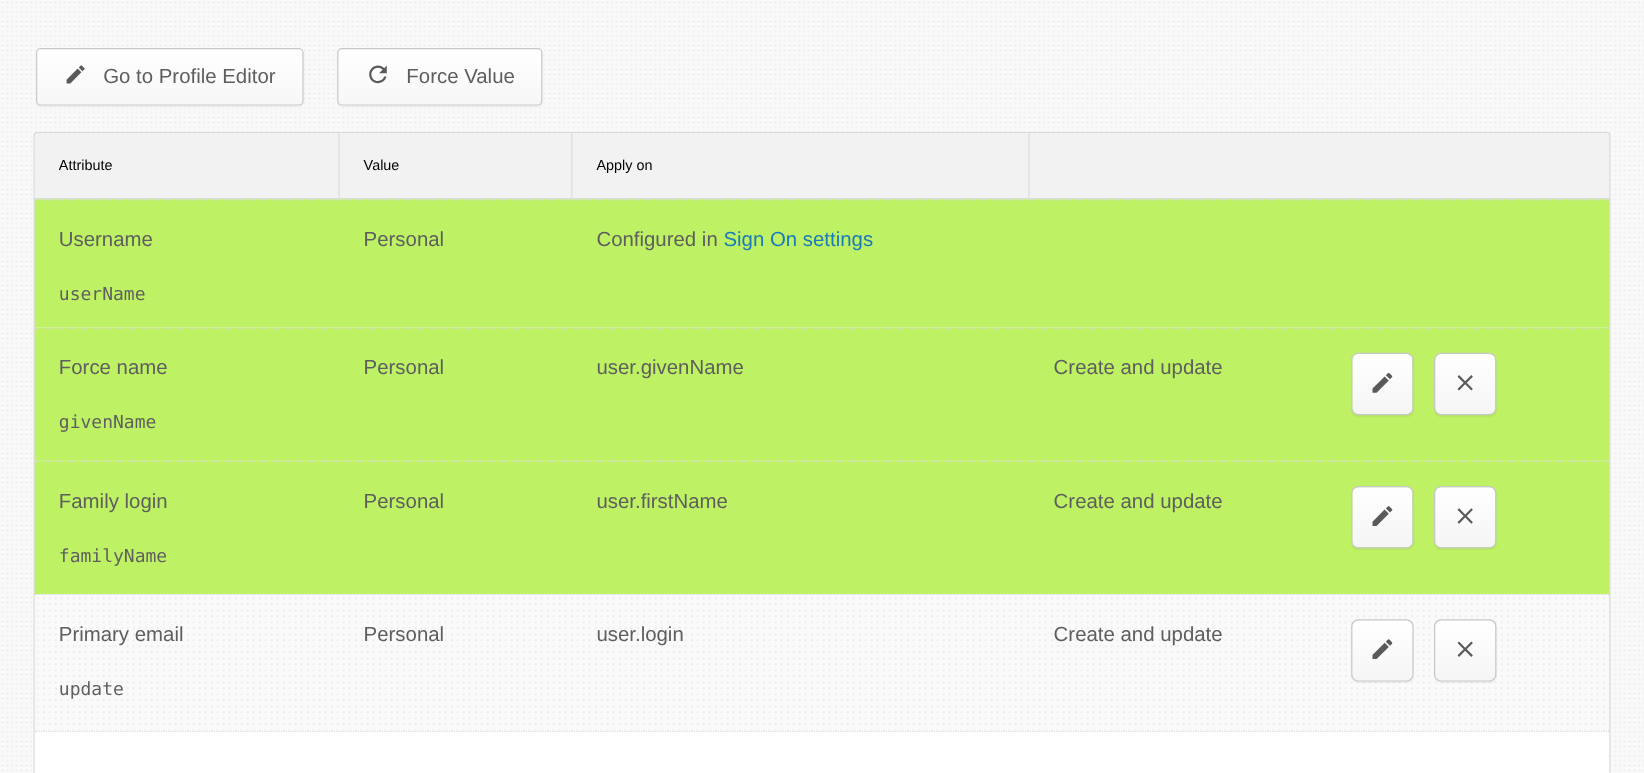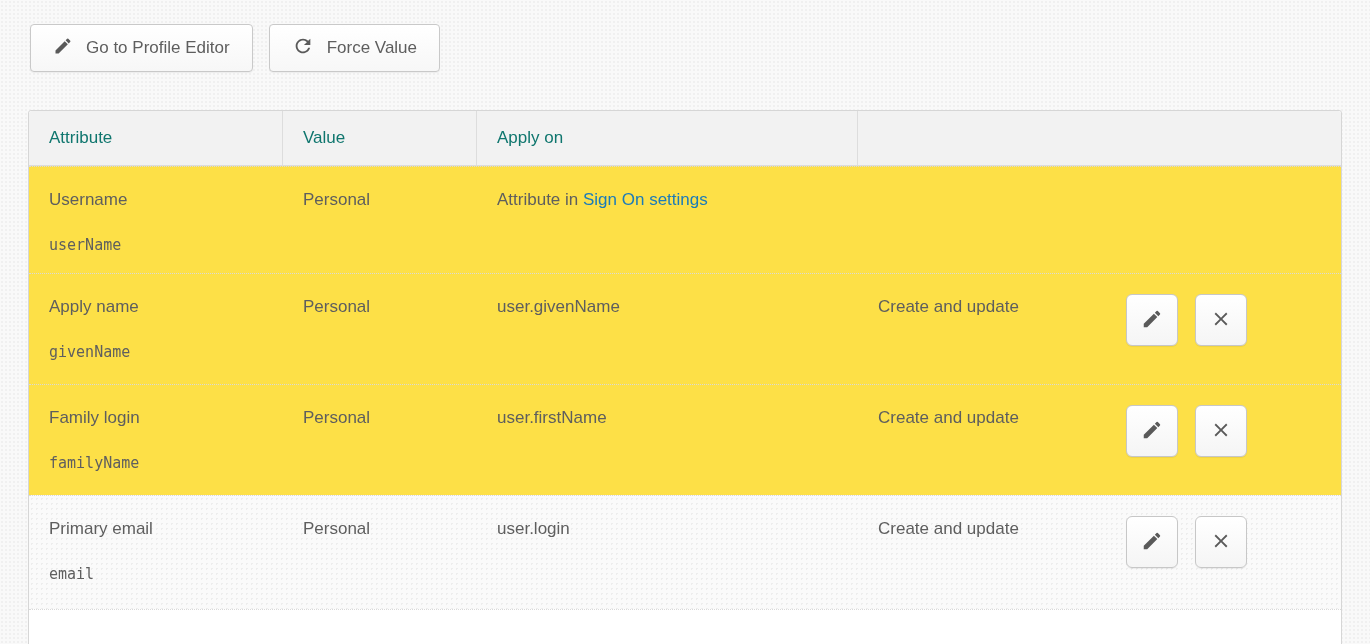--- a/index.html
+++ b/index.html
@@ -7,22 +7,22 @@
     width: 1370px; height: 644px;
     overflow: hidden;
     font-family: "Liberation Sans", sans-serif;
     background-color: #f9f9f9;
     background-image: radial-gradient(rgba(0,0,0,0.035) 1px, transparent 1px);
     background-size: 4px 4px;
   }
 
   
   .toolbar {
-    position: absolute; left: 30px; top: 24px;
-    display: flex; gap: 16px;
+    position: absolute; left: 30px; top: 40px;
+    display: flex; gap: 28px;
   }
   .btn {
     display: inline-flex; align-items: center; gap: 13px;
     height: 48px; padding: 0 22px;
     background: linear-gradient(#ffffff, #f7f7f7);
     border: 1px solid #c9c9c9; border-radius: 4px;
     font-family: "Liberation Sans", sans-serif;
     font-size: 17px; color: #5e5e5e;
     box-shadow: 0 1px 1px rgba(0,0,0,0.05);
     cursor: pointer;
@@ -43,26 +43,26 @@
   }
   .t-head {
     height: 55px;
     background: #f2f2f2;
     border-bottom: 1px solid #dcdcdc;
     border-radius: 3px 3px 0 0;
   }
   .t-head .h-cell {
     display: flex; align-items: center;
     padding-left: 20px;
-    font-size: 17px; color: #0f766e;
+    font-size: 12px; color: #000000;
     border-right: 1px solid #dddddd;
   }
   .t-head .h-cell:last-child { border-right: none; }
 
-  .t-body-row { border-top: 1px dotted #d9d9d9; background: #fde047; }
+  .t-body-row { border-top: 1px dotted #d9d9d9; background: #bef264; }
   .t-body-row:first-of-type { border-top: none; }
   .row-1 { height: 107px; }
   .row-2 { height: 111px; }
   .row-3 { height: 111px; }
   .row-4 {
     height: 114px;
     background-color: #fafafa;
     background-image: radial-gradient(rgba(0,0,0,0.05) 1px, transparent 1px);
     background-size: 5px 5px;
   }
@@ -117,30 +117,30 @@
     <div class="h-cell"></div>
   </div>
 
   <div class="t-row t-body-row row-1">
     <div class="b-cell">
       <div>Username</div>
       <div class="attr-sub">userName</div>
     </div>
     <div class="b-cell">Personal</div>
     <div class="b-cell">
-      <span>Attribute in</span>
+      <span>Configured in</span>
       <a class="link">Sign On settings</a>
     </div>
     <div class="b-cell"></div>
     <div class="actions-cell"></div>
   </div>
 
   <div class="t-row t-body-row row-2">
     <div class="b-cell">
-      <div>Apply name</div>
+      <div>Force name</div>
       <div class="attr-sub">givenName</div>
     </div>
     <div class="b-cell">Personal</div>
     <div class="b-cell">user.givenName</div>
     <div class="b-cell">Create and update</div>
     <div class="actions-cell">
       <button class="icon-btn">
         <span>
           <svg width="22" height="22" viewBox="0 0 24 24" fill="#5a5a5a">
               <path d="M3 17.25V21h3.75L17.81 9.94l-3.75-3.75L3 17.25zM20.71 7.04c.39-.39.39-1.02 0-1.41l-2.34-2.34a.9959.9959 0 0 0-1.41 0l-1.83 1.83 3.75 3.75 1.83-1.83z"></path>
@@ -179,21 +179,21 @@
               <path d="M19 6.41 17.59 5 12 10.59 6.41 5 5 6.41 10.59 12 5 17.59 6.41 19 12 13.41 17.59 19 19 17.59 13.41 12z"></path>
             </svg>
         </span>
       </button>
     </div>
   </div>
 
   <div class="t-row t-body-row row-4">
     <div class="b-cell">
       <div>Primary email</div>
-      <div class="attr-sub">email</div>
+      <div class="attr-sub">update</div>
     </div>
     <div class="b-cell">Personal</div>
     <div class="b-cell">user.login</div>
     <div class="b-cell">Create and update</div>
     <div class="actions-cell">
       <button class="icon-btn">
         <span>
           <svg width="22" height="22" viewBox="0 0 24 24" fill="#5a5a5a">
               <path d="M3 17.25V21h3.75L17.81 9.94l-3.75-3.75L3 17.25zM20.71 7.04c.39-.39.39-1.02 0-1.41l-2.34-2.34a.9959.9959 0 0 0-1.41 0l-1.83 1.83 3.75 3.75 1.83-1.83z"></path>
             </svg>

